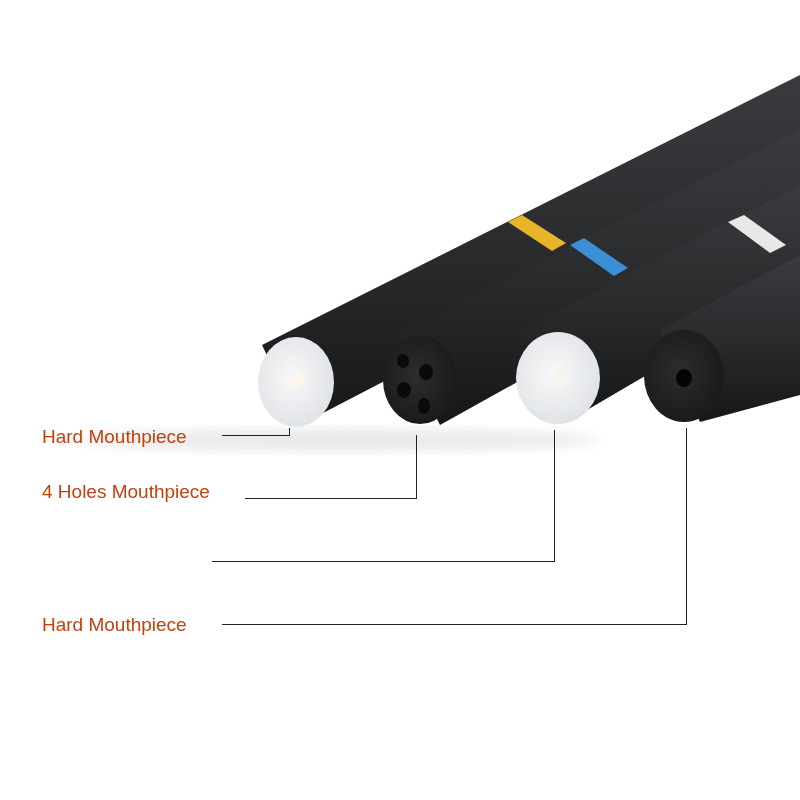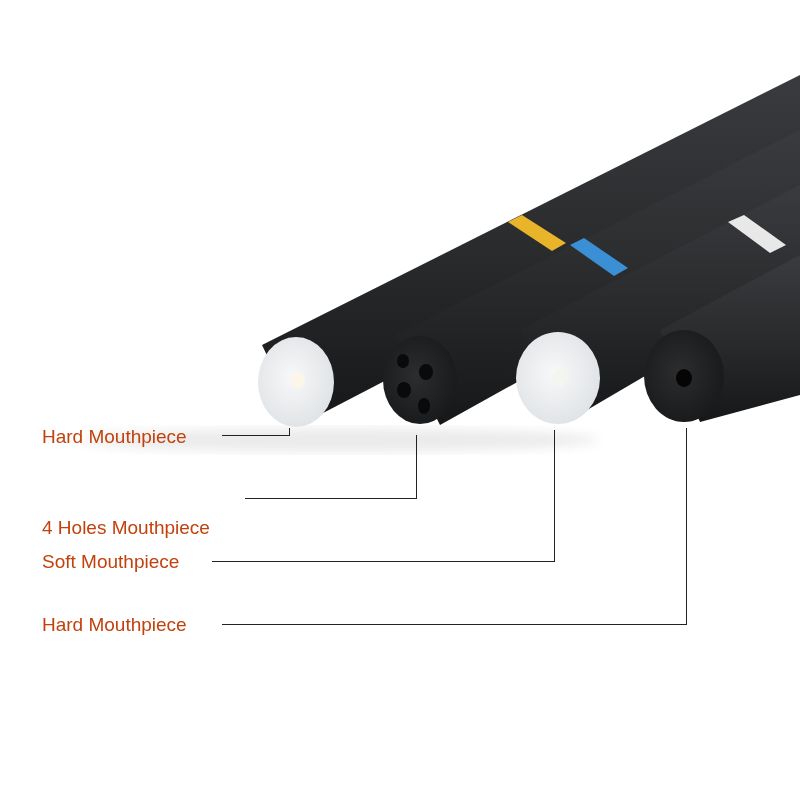--- a/index.html
+++ b/index.html
@@ -62,24 +62,23 @@
       <polygon points="660,330 800,255 800,395 700,422" fill="url(#bodyGrad)"></polygon>
       <ellipse cx="684" cy="376" rx="40" ry="46" fill="url(#blackTip)"></ellipse>
       <ellipse cx="684" cy="378" rx="8" ry="9" fill="#050505"></ellipse>
     </g>
   </svg>
 
   <div class="label" style="left:42px; top:427px;">Hard Mouthpiece</div>
   <div class="line" style="left:222px; top:435px; width:68px; height:1px;"></div>
   <div class="line" style="left:289px; top:428px; width:1px; height:8px;"></div>
 
-  <div class="label" style="left:42px; top:518px;">4 Holes Mouthpiece</div>
+  <div class="label" style="left:42px; top:482px;">4 Holes Mouthpiece</div>
   <div class="line" style="left:245px; top:498px; width:172px; height:1px;"></div>
   <div class="line" style="left:416px; top:435px; width:1px; height:64px;"></div>
 
-  <div class="label" style="left:42px; top:552px;">Soft Mouthpiece</div>
   <div class="line" style="left:212px; top:561px; width:343px; height:1px;"></div>
   <div class="line" style="left:554px; top:430px; width:1px; height:132px;"></div>
 
   <div class="label" style="left:42px; top:615px;">Hard Mouthpiece</div>
   <div class="line" style="left:222px; top:624px; width:465px; height:1px;"></div>
   <div class="line" style="left:686px; top:428px; width:1px; height:197px;"></div>
 </div>
 
 </body></html>

